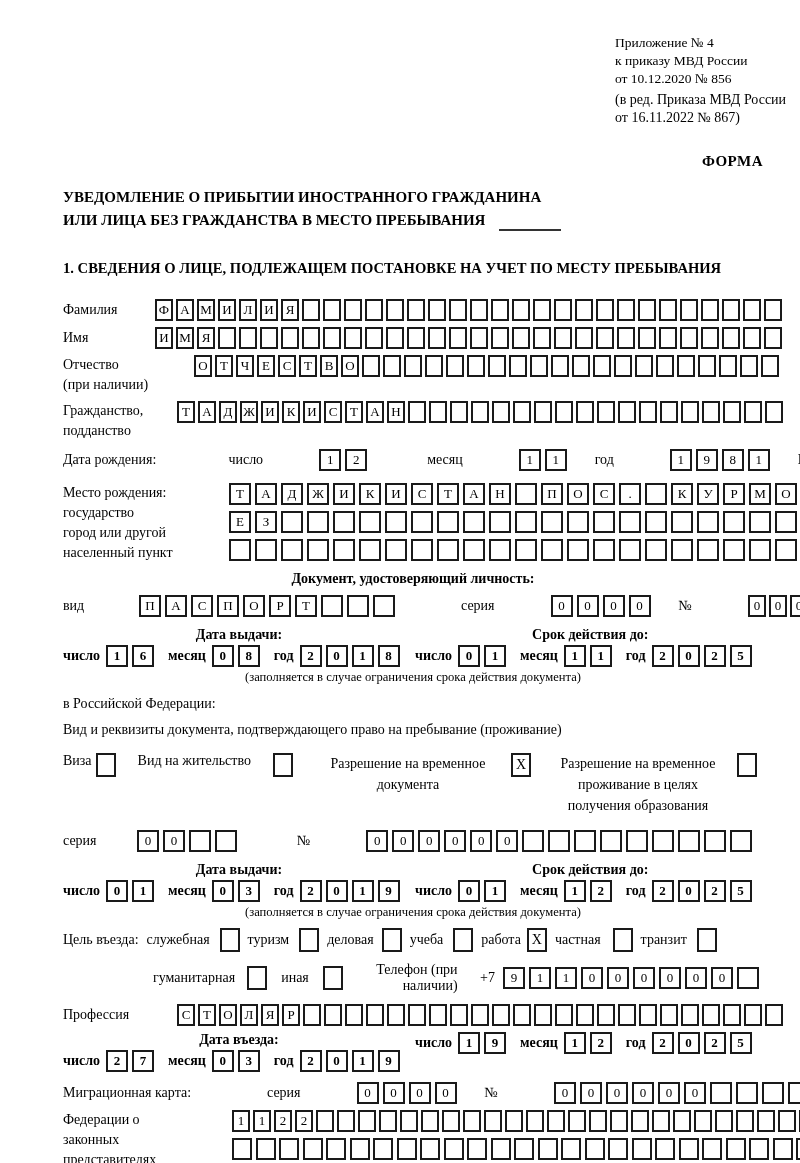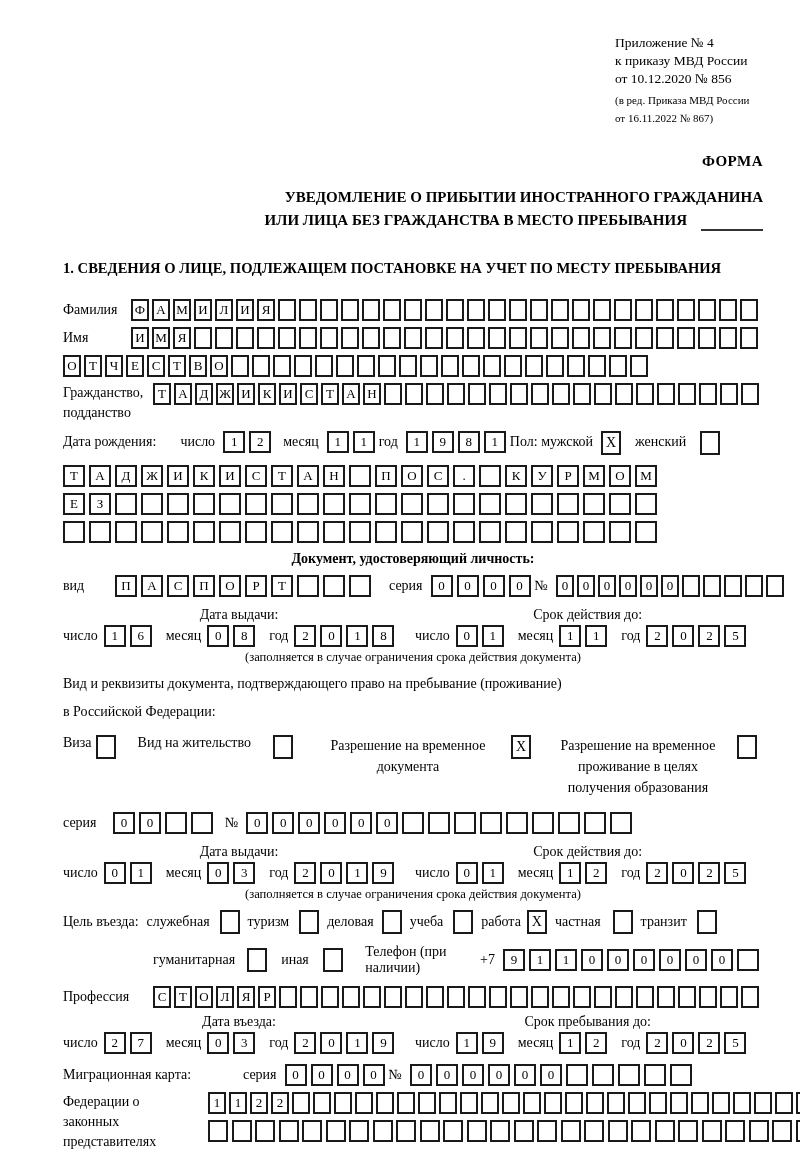--- a/index.html
+++ b/index.html
@@ -2,58 +2,58 @@
 <html><head>
 <meta charset="utf-8">
 <style>
   * { box-sizing: border-box; margin: 0; padding: 0; }
   html, body { background: #ffffff; }
   body { width: 800px; height: 1163px; font-family: "Liberation Serif", serif; color: #000; overflow: hidden; }
   .page { width: 800px; height: 1163px; padding: 34px 37px 0 63px; }
 
   
   .appendix { margin-left: 552px; white-space: nowrap; font-size: 13.5px; line-height: 18px; }
-  .appendix .sub { font-size: 11px; }
+  .appendix .sub { font-size: 14px; }
   .forma { text-align: right; font-weight: bold; font-size: 15px; margin-top: 26px; letter-spacing: .5px; }
 
   
-  .title { text-align: right; font-weight: bold; font-size: 15px; line-height: 23px; margin-top: 16px; }
+  .title { text-align: left; font-weight: bold; font-size: 15px; line-height: 23px; margin-top: 16px; }
   .blank-line { display: inline-block; width: 62px; border-bottom: 2px solid #333; height: 1px; margin-left: 14px; position: relative; top: 6px; }
   .sec-heading { font-weight: bold; font-size: 14.6px; margin-top: 28px; margin-bottom: 22px; white-space: nowrap; }
 
   
-  .frow { display: flex; align-items: flex-start; margin-bottom: 6px; }
+  .frow { display: flex; align-items: flex-start; margin-bottom: 6px; gap: 24px; }
   .lbl { font-size: 14px; line-height: 22px; flex: none; }
   .lbl .ln { line-height: 20px; }
   .boxes { display: flex; flex-wrap: nowrap; flex: none; }
   .cell { flex: none; width: 18px; height: 22px; border: 2px solid #1a1a1a; margin-right: 3px;
           display: inline-flex; align-items: center; justify-content: center;
           font-size: 13px; background: #fff; }
   .boxes.wide .cell { width: 22px; margin-right: 4px; }
   .boxes.mid .cell { width: 20px; margin-right: 3.5px; }
   .chk { flex: none; width: 20px; height: 24px; border: 2px solid #1a1a1a; display: inline-flex;
          align-items: center; justify-content: center; font-size: 14px; background: #fff; }
   .stack { display: flex; flex-direction: column; row-gap: 6px; }
   .gap8 { width: 8px; flex: none; } .gap14 { width: 14px; flex: none; } .gap24 { width: 24px; flex: none; }
 
   
   .datepair { display: flex; margin-top: 10px; }
-  .dategroup { flex: none; }
+  .dategroup { flex: none; font-weight: bold; }
   .dg-head { text-align: center; font-size: 14px; margin-bottom: 2px; }
   .dg-row { display: flex; align-items: center; font-size: 14px; }
   .dg-row .t { margin-right: 6px; }
   .dg-row .boxes { margin-right: 10px; }
   .note-right { text-align: center; font-size: 12.6px; margin-top: 3px; margin-bottom: 8px; }
 
   .doc-heading { text-align: center; font-weight: bold; font-size: 14px; margin: 8px 0 8px 0; }
 
   .permit-row { display: flex; align-items: flex-start; margin-top: 12px; margin-bottom: 14px; font-size: 14px; }
   .permit-label-c { text-align: center; line-height: 21px; }
 
-  .purpose-row { display: flex; align-items: center; font-size: 14px; margin-bottom: 10px; }
+  .purpose-row { display: flex; align-items: center; font-size: 14px; margin-bottom: 10px; text-align: right; }
   .purpose-row .opt { display: flex; align-items: center; }
 </style>
 </head>
 <body>
 
 <div class="page">
 
   <div class="appendix">
     <div>Приложение № 4</div>
     <div>к приказу МВД России</div>
@@ -139,20 +139,24 @@
         <span class="cell"></span>
         <span class="cell"></span>
         <span class="cell"></span>
         <span class="cell"></span>
         <span class="cell"></span>
         <span class="cell"></span>
       </span>
   </div>
 
   <div class="frow">
+    <span class="lbl" style="width:107px">
+      <span class="ln" style="display:block">Отчество</span>
+      <span class="ln" style="display:block">(при наличии)</span>
+    </span>
     <span class="boxes">
         <span class="cell">О</span>
         <span class="cell">Т</span>
         <span class="cell">Ч</span>
         <span class="cell">Е</span>
         <span class="cell">С</span>
         <span class="cell">Т</span>
         <span class="cell">В</span>
         <span class="cell">О</span>
         <span class="cell"></span>
@@ -243,20 +247,26 @@
     <span class="lbl">Пол: мужской</span>
     <span class="gap8"></span>
     <span class="chk">X</span>
     <span class="gap14"></span>
     <span class="lbl">женский</span>
     <span class="gap14"></span>
     <span class="chk"></span>
   </div>
 
   <div class="frow">
+    <span class="lbl" style="width:142px">
+      <span class="ln" style="display:block">Место рождения:</span>
+      <span class="ln" style="display:block">государство</span>
+      <span class="ln" style="display:block">город или другой</span>
+      <span class="ln" style="display:block">населенный пункт</span>
+    </span>
     <span class="stack">
       <span class="boxes wide">
           <span class="cell">Т</span>
           <span class="cell">А</span>
           <span class="cell">Д</span>
           <span class="cell">Ж</span>
           <span class="cell">И</span>
           <span class="cell">К</span>
           <span class="cell">И</span>
           <span class="cell">С</span>
@@ -412,22 +422,22 @@
             <span class="cell">2</span>
             <span class="cell">0</span>
             <span class="cell">2</span>
             <span class="cell">5</span>
           </span>
       </div>
     </div>
   </div>
   <div class="note-right">(заполняется в случае ограничения срока действия документа)</div>
 
+  <div class="lbl" style="margin-top:6px;">в Российской Федерации:</div>
   <div class="lbl" style="margin-top:4px;">Вид и реквизиты документа, подтверждающего право на пребывание (проживание)</div>
-  <div class="lbl" style="margin-top:6px;">в Российской Федерации:</div>
 
   <div class="permit-row">
     <span>Виза</span>
     <span class="chk" style="margin-left:4px"></span>
     <span style="width:22px"></span>
     <span>Вид на жительство</span>
     <span class="chk" style="margin-left:22px"></span>
     <span style="width:20px"></span>
     <span class="permit-label-c" style="width:190px">Разрешение на временное документа</span>
     <span class="chk" style="margin-left:8px">X</span>
@@ -634,21 +644,20 @@
         <span class="t">год</span>
         <span class="boxes wide">
             <span class="cell">2</span>
             <span class="cell">0</span>
             <span class="cell">1</span>
             <span class="cell">9</span>
           </span>
       </div>
     </div>
     <div class="dategroup">
-      <div class="dg-head">Срок пребывания до:</div>
       <div class="dg-row">
         <span class="t">число</span>
         <span class="boxes wide">
             <span class="cell">1</span>
             <span class="cell">9</span>
           </span>
         <span class="t">месяц</span>
         <span class="boxes wide">
             <span class="cell">1</span>
             <span class="cell">2</span>

